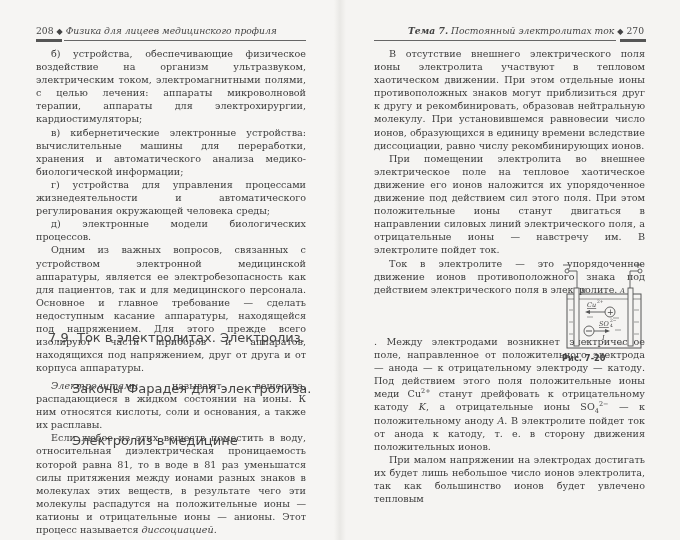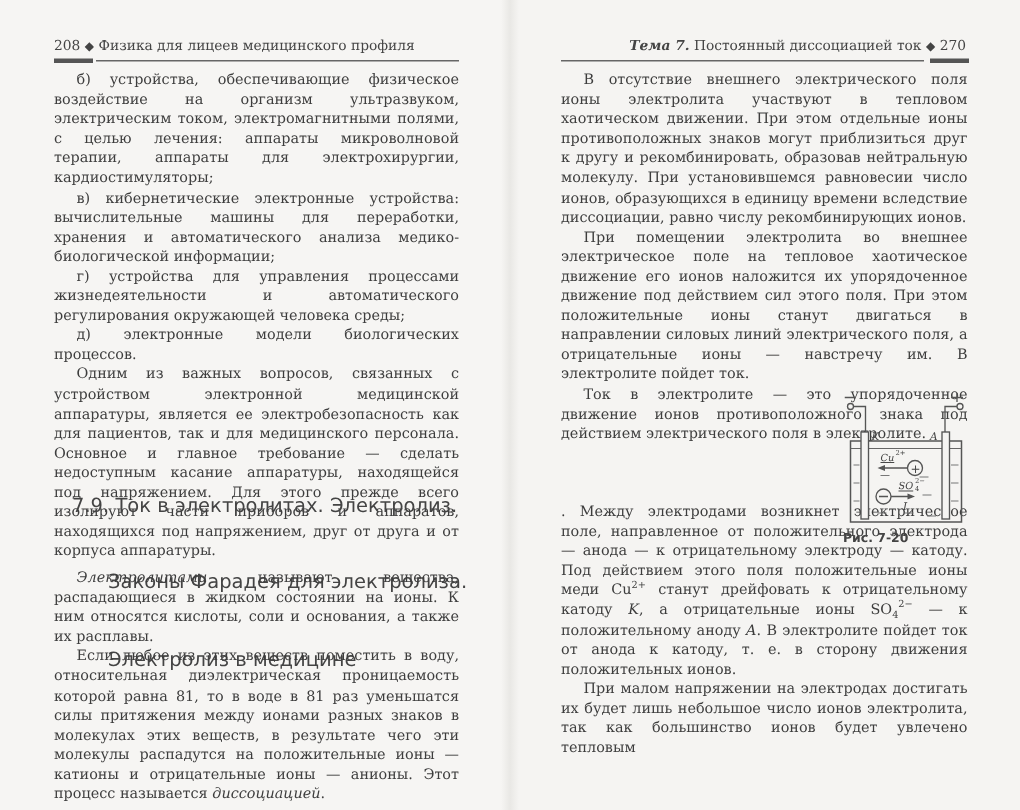--- a/index.html
+++ b/index.html
@@ -9,21 +9,21 @@
   .page { position: absolute; top: 0; height: 540px; }
   .page-left { left: 0; width: 340px; background: #f6f5f3; }
   .page-right { left: 340px; width: 340px; background: #f5f4f2; }
   .gutter { position: absolute; left: 334px; top: 0; width: 12px; height: 540px;
     background: linear-gradient(to right, #f6f5f3, #e9e8e5 50%, #f5f4f2); }
 
   .running-head { position: absolute; top: 25px; font-size: 9.2px; line-height: 12px; color: #444; white-space: nowrap; }
   .page-left .running-head { left: 36px; }
   .page-right .running-head { right: 36px; text-align: right; }
   .running-head .num { font-style: normal; }
-  .running-head .title { }
+  .running-head .title { font-style: italic; }
   .running-head .bold-it { font-weight: bold; font-style: italic; }
   .running-head .diamond { font-size: 8px; margin: 0 3px; }
 
   .head-rule { position: absolute; top: 40px; height: 1px; background: #666; }
   .head-rule-thick { position: absolute; top: 39px; height: 3px; background: #555; }
 
   .text { position: absolute; font-size: 9.6px; line-height: 13.1px; color: #3d3d3d; text-align: justify; }
   .page-left .text { left: 36px; width: 270px; }
   .page-right .text { left: 34px; width: 271px; }
   .text p { text-indent: 15px; }
@@ -67,21 +67,21 @@
   </div>
 
   <div class="text" style="top:379px;">
     <p><span class="it">Электролитами</span><span> называют вещества, распадающиеся в жидком состоянии на ионы. К ним относятся кислоты, соли и основания, а также их расплавы.</span></p>
     <p><span>Если любое из этих веществ поместить в воду, относительная диэлектрическая проницаемость которой равна 81, то в воде в 81 раз уменьшатся силы притяжения между ионами разных знаков в молекулах этих веществ, в результате чего эти молекулы распадутся на положительные ионы — катионы и отрицательные ионы — анионы. Этот процесс называется </span><span class="it">диссоциацией</span><span>.</span></p>
   </div>
 </div>
 
 <div class="page page-right">
   <div class="running-head">
-    <span class="bold-it">Тема 7.</span><span class="title"> Постоянный диссоциацией ток</span><span class="diamond">◆</span><span class="num">270</span>
+    <span class="bold-it">Тема 7.</span><span class="title"> Постоянный электролитах ток</span><span class="diamond">◆</span><span class="num">270</span>
   </div>
   <div class="head-rule" style="left:34px;width:242px;"></div>
   <div class="head-rule-thick" style="left:280px;width:26px;"></div>
 
   <div class="text" style="top:47px;">
     <p>В отсутствие внешнего электрического поля ионы электролита участвуют в тепловом хаотическом движении. При этом отдельные ионы противоположных знаков могут приблизиться друг к другу и рекомбинировать, образовав нейтральную молекулу. При установившемся равновесии число ионов, образующихся в единицу времени вследствие диссоциации, равно числу рекомбинирующих ионов.</p>
     <p>При помещении электролита во внешнее электрическое поле на тепловое хаотическое движение его ионов наложится их упорядоченное движение под действием сил этого поля. При этом положительные ионы станут двигаться в направлении силовых линий электрического поля, а отрицательные ионы — навстречу им. В электролите пойдет ток.</p>
     <p>Ток в электролите — это упорядоченное движение ионов противоположного знака под действием электрического поля в электролите.</p>
   </div>
 

